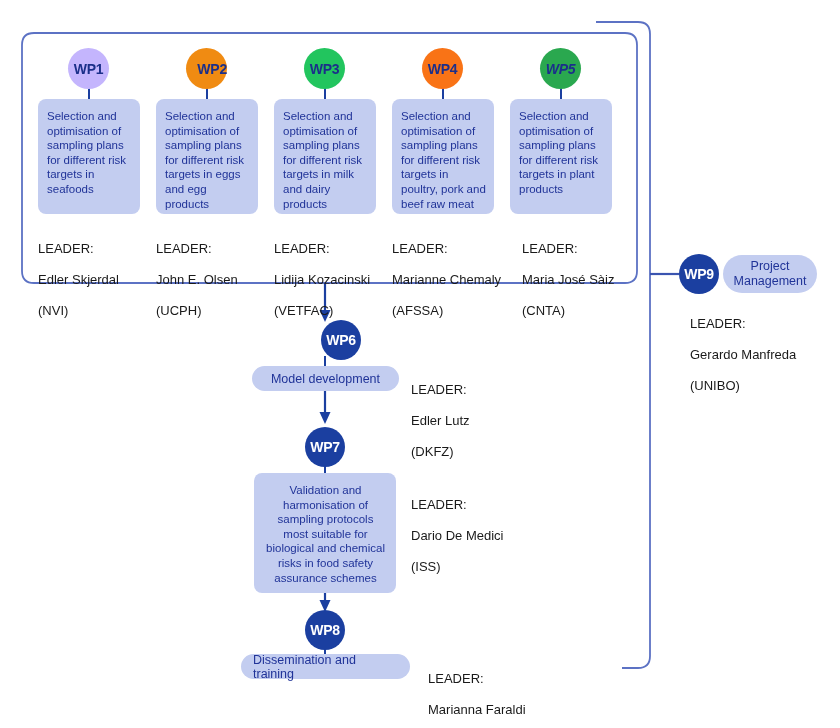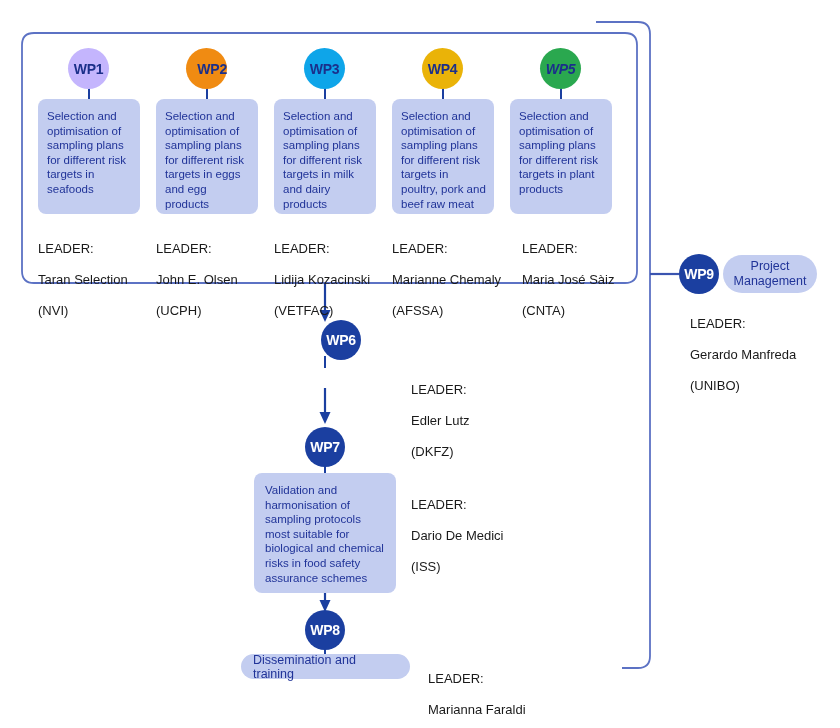--- a/index.html
+++ b/index.html
@@ -144,52 +144,52 @@
 
   <div class="stem" style="left:88px; top:84px; height:16px;"></div>
   <div class="wp-badge top" style="left:68px; top:48px; background:#c4b5fd;">
     <span>WP1</span>
   </div>
   <div class="wp-box" style="left:38px; top:99px; width:102px; height:115px;">
     <span>Selection and optimisation of sampling plans for different risk targets in seafoods</span>
   </div>
   <div class="leader" style="left:38px; top:225px;">
     <div>LEADER:</div>
-    <div>Taran Selection</div>
+    <div>Edler Skjerdal</div>
     <div>(NVI)</div>
   </div>
 
   <div class="stem" style="left:206px; top:84px; height:16px;"></div>
   <div class="wp-badge top" style="left:186px; top:48px; background:#f08b12;justify-content:flex-end;">
     <span>WP2</span>
   </div>
   <div class="wp-box" style="left:156px; top:99px; width:102px; height:115px;">
     <span>Selection and optimisation of sampling plans for different risk targets in eggs and egg products</span>
   </div>
   <div class="leader" style="left:156px; top:225px;">
     <div>LEADER:</div>
     <div>John E. Olsen</div>
     <div>(UCPH)</div>
   </div>
 
   <div class="stem" style="left:324px; top:84px; height:16px;"></div>
-  <div class="wp-badge top" style="left:304px; top:48px; background:#0ea5e9;">
+  <div class="wp-badge top" style="left:304px; top:48px; background:#22c55e;">
     <span>WP3</span>
   </div>
   <div class="wp-box" style="left:274px; top:99px; width:102px; height:115px;">
     <span>Selection and optimisation of sampling plans for different risk targets in milk and dairy products</span>
   </div>
   <div class="leader" style="left:274px; top:225px;">
     <div>LEADER:</div>
     <div>Lidija Kozacinski</div>
     <div>(VETFAC)</div>
   </div>
 
   <div class="stem" style="left:442px; top:84px; height:16px;"></div>
-  <div class="wp-badge top" style="left:422px; top:48px; background:#eab308;">
+  <div class="wp-badge top" style="left:422px; top:48px; background:#f97316;">
     <span>WP4</span>
   </div>
   <div class="wp-box" style="left:392px; top:99px; width:102px; height:115px;">
     <span>Selection and optimisation of sampling plans for different risk targets in poultry, pork and beef raw meat</span>
   </div>
   <div class="leader" style="left:392px; top:225px;">
     <div>LEADER:</div>
     <div>Marianne Chemaly</div>
     <div>(AFSSA)</div>
   </div>
@@ -204,31 +204,34 @@
   <div class="leader" style="left:522px; top:225px;">
     <div>LEADER:</div>
     <div>Maria José Sàiz</div>
     <div>(CNTA)</div>
   </div>
 
   <div class="wp-badge chain" style="left:321px; top:320px;">
     <span>WP6</span>
   </div>
   <div class="stem" style="left:324px; top:356px; height:12px;"></div>
+  <div class="pill" style="left:252px; top:366px; width:147px;">
+    <span>Model development</span>
+  </div>
   <div class="leader" style="left:411px; top:366px;">
     <div>LEADER:</div>
     <div>Edler Lutz</div>
     <div>(DKFZ)</div>
   </div>
 
   <div class="wp-badge chain" style="left:305px; top:427px;">
     <span>WP7</span>
   </div>
   <div class="stem" style="left:324px; top:463px; height:12px;"></div>
-  <div class="wp-box" style="left:254px; top:473px; width:142px; height:120px; padding:10px 10px 8px 11px;">
+  <div class="wp-box" style="left:254px; top:473px; width:142px; height:120px; padding:10px 10px 8px 11px;text-align:center;">
     <span>Validation and harmonisation of sampling protocols most suitable for biological and chemical risks in food safety assurance schemes</span>
   </div>
   <div class="leader" style="left:411px; top:481px;">
     <div>LEADER:</div>
     <div>Dario De Medici</div>
     <div>(ISS)</div>
   </div>
 
   <div class="wp-badge chain" style="left:305px; top:610px;">
     <span>WP8</span>

